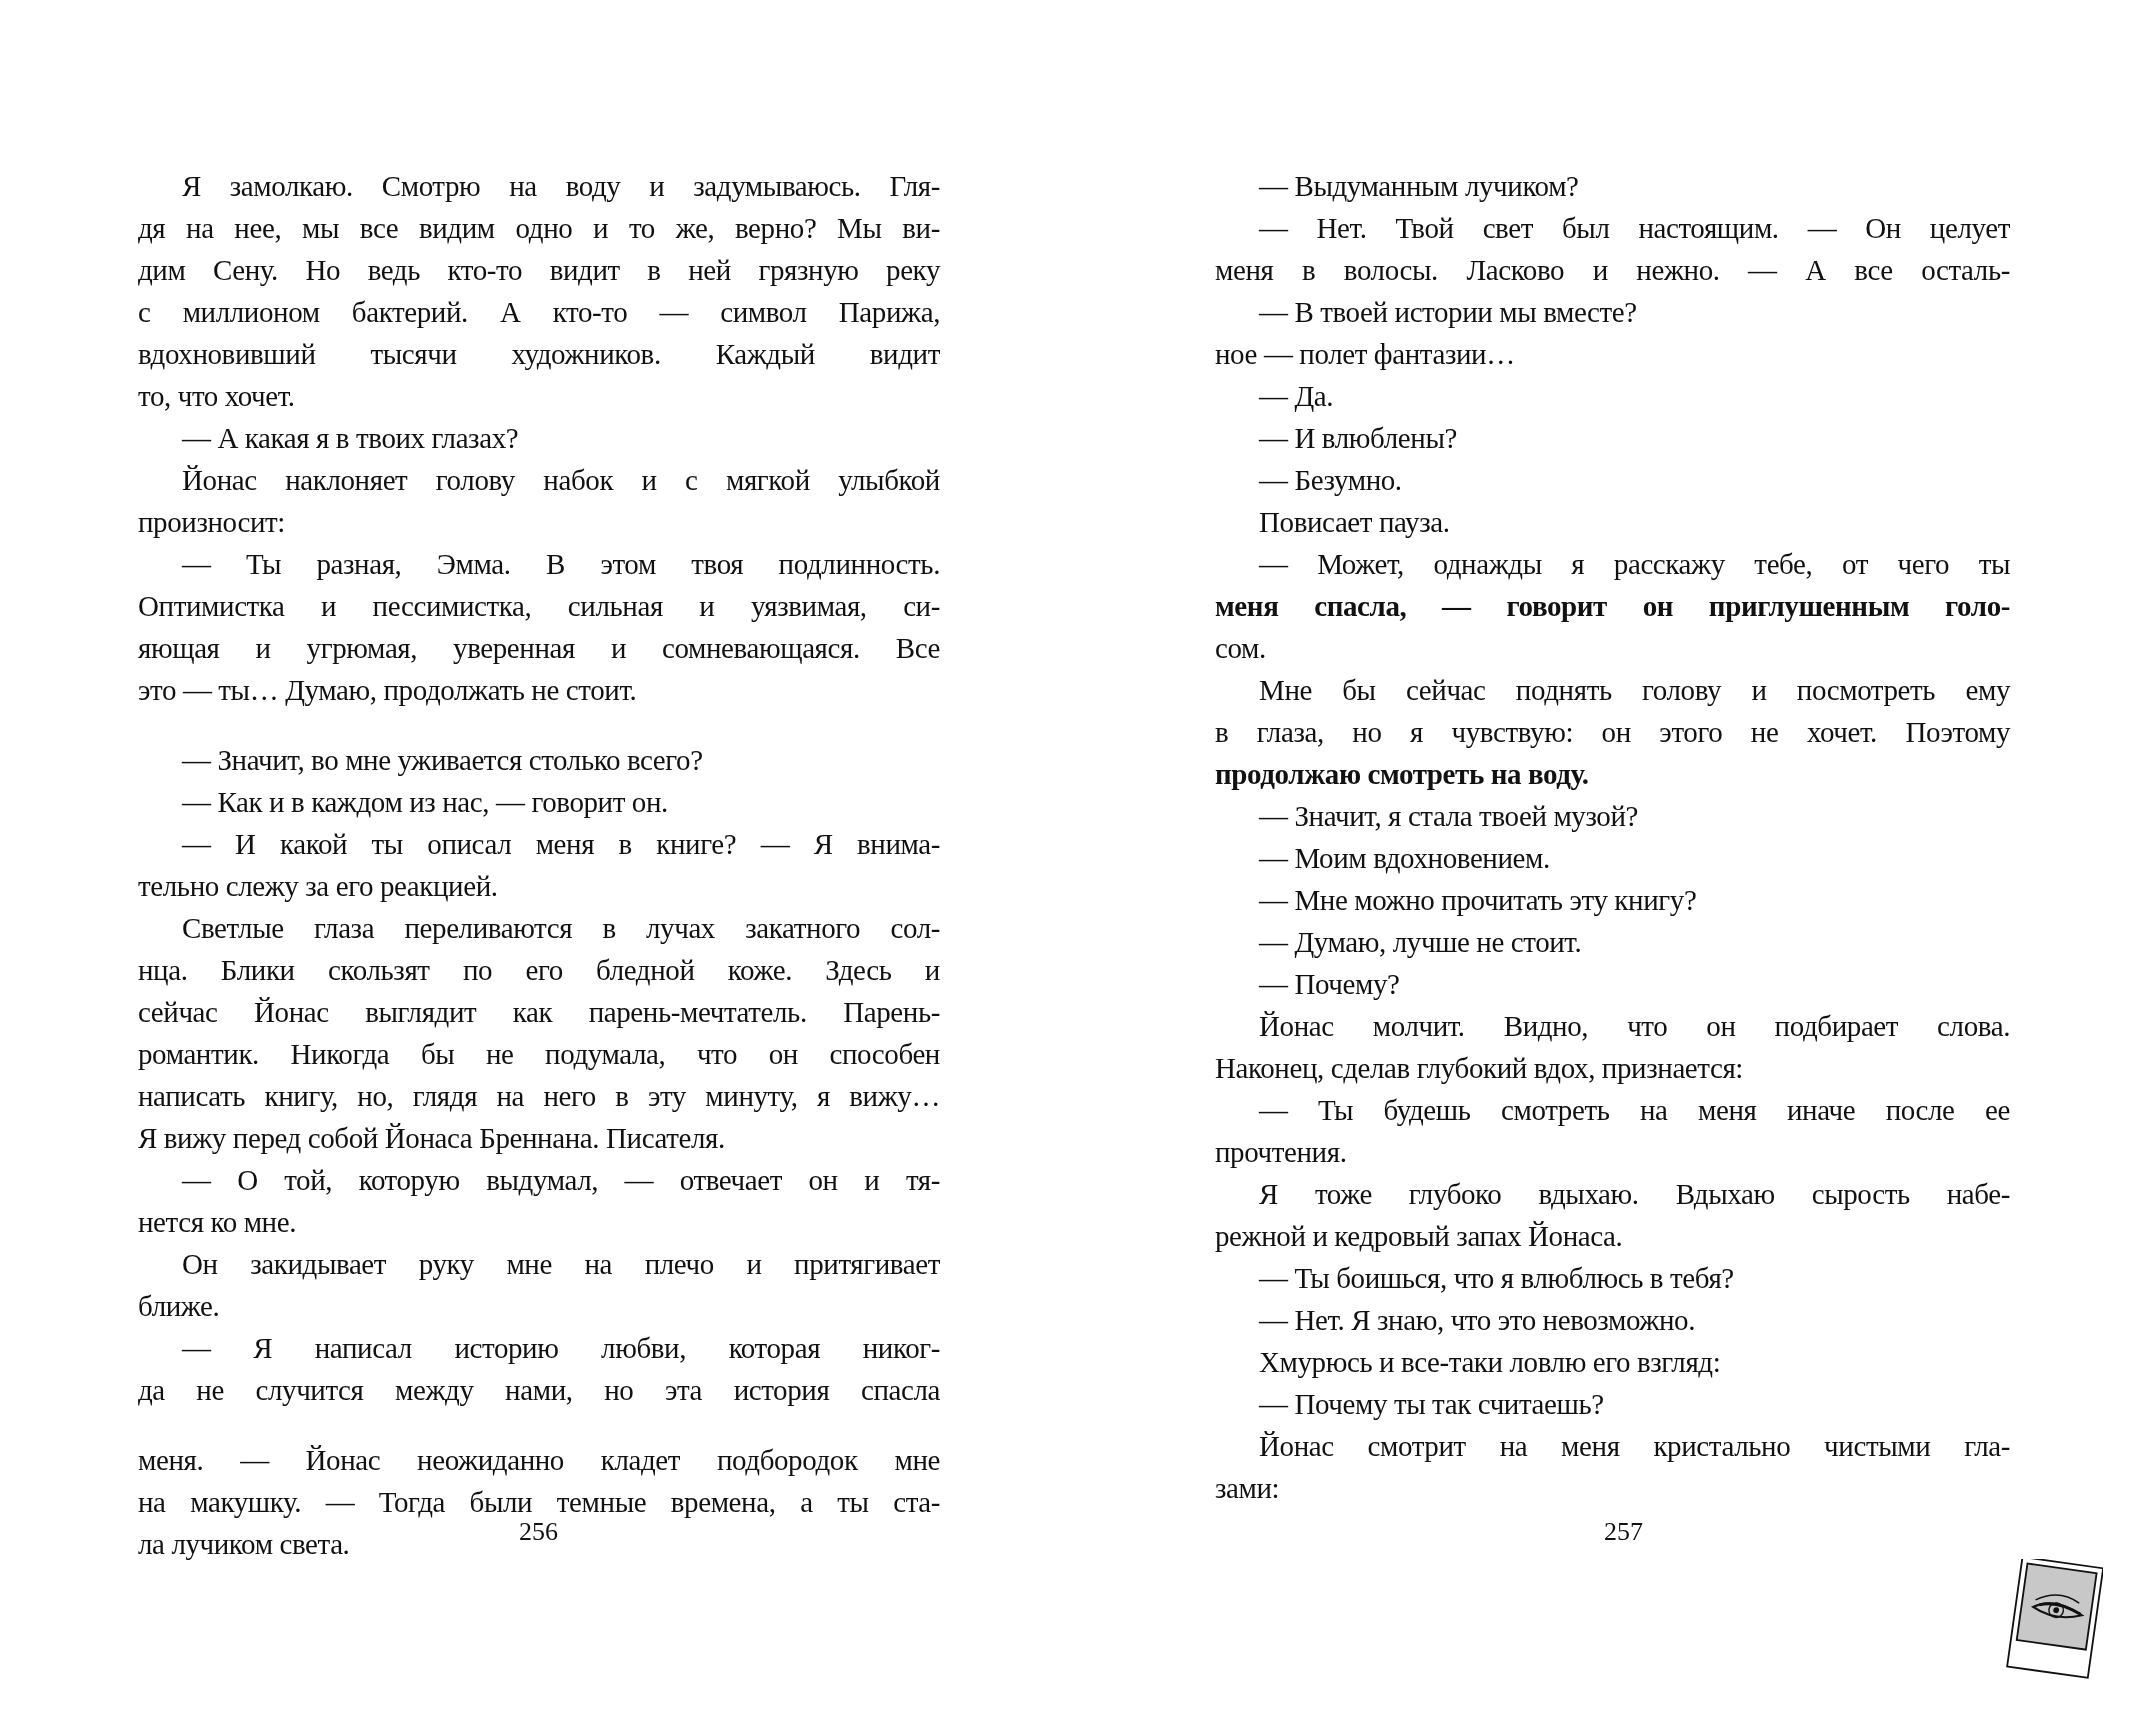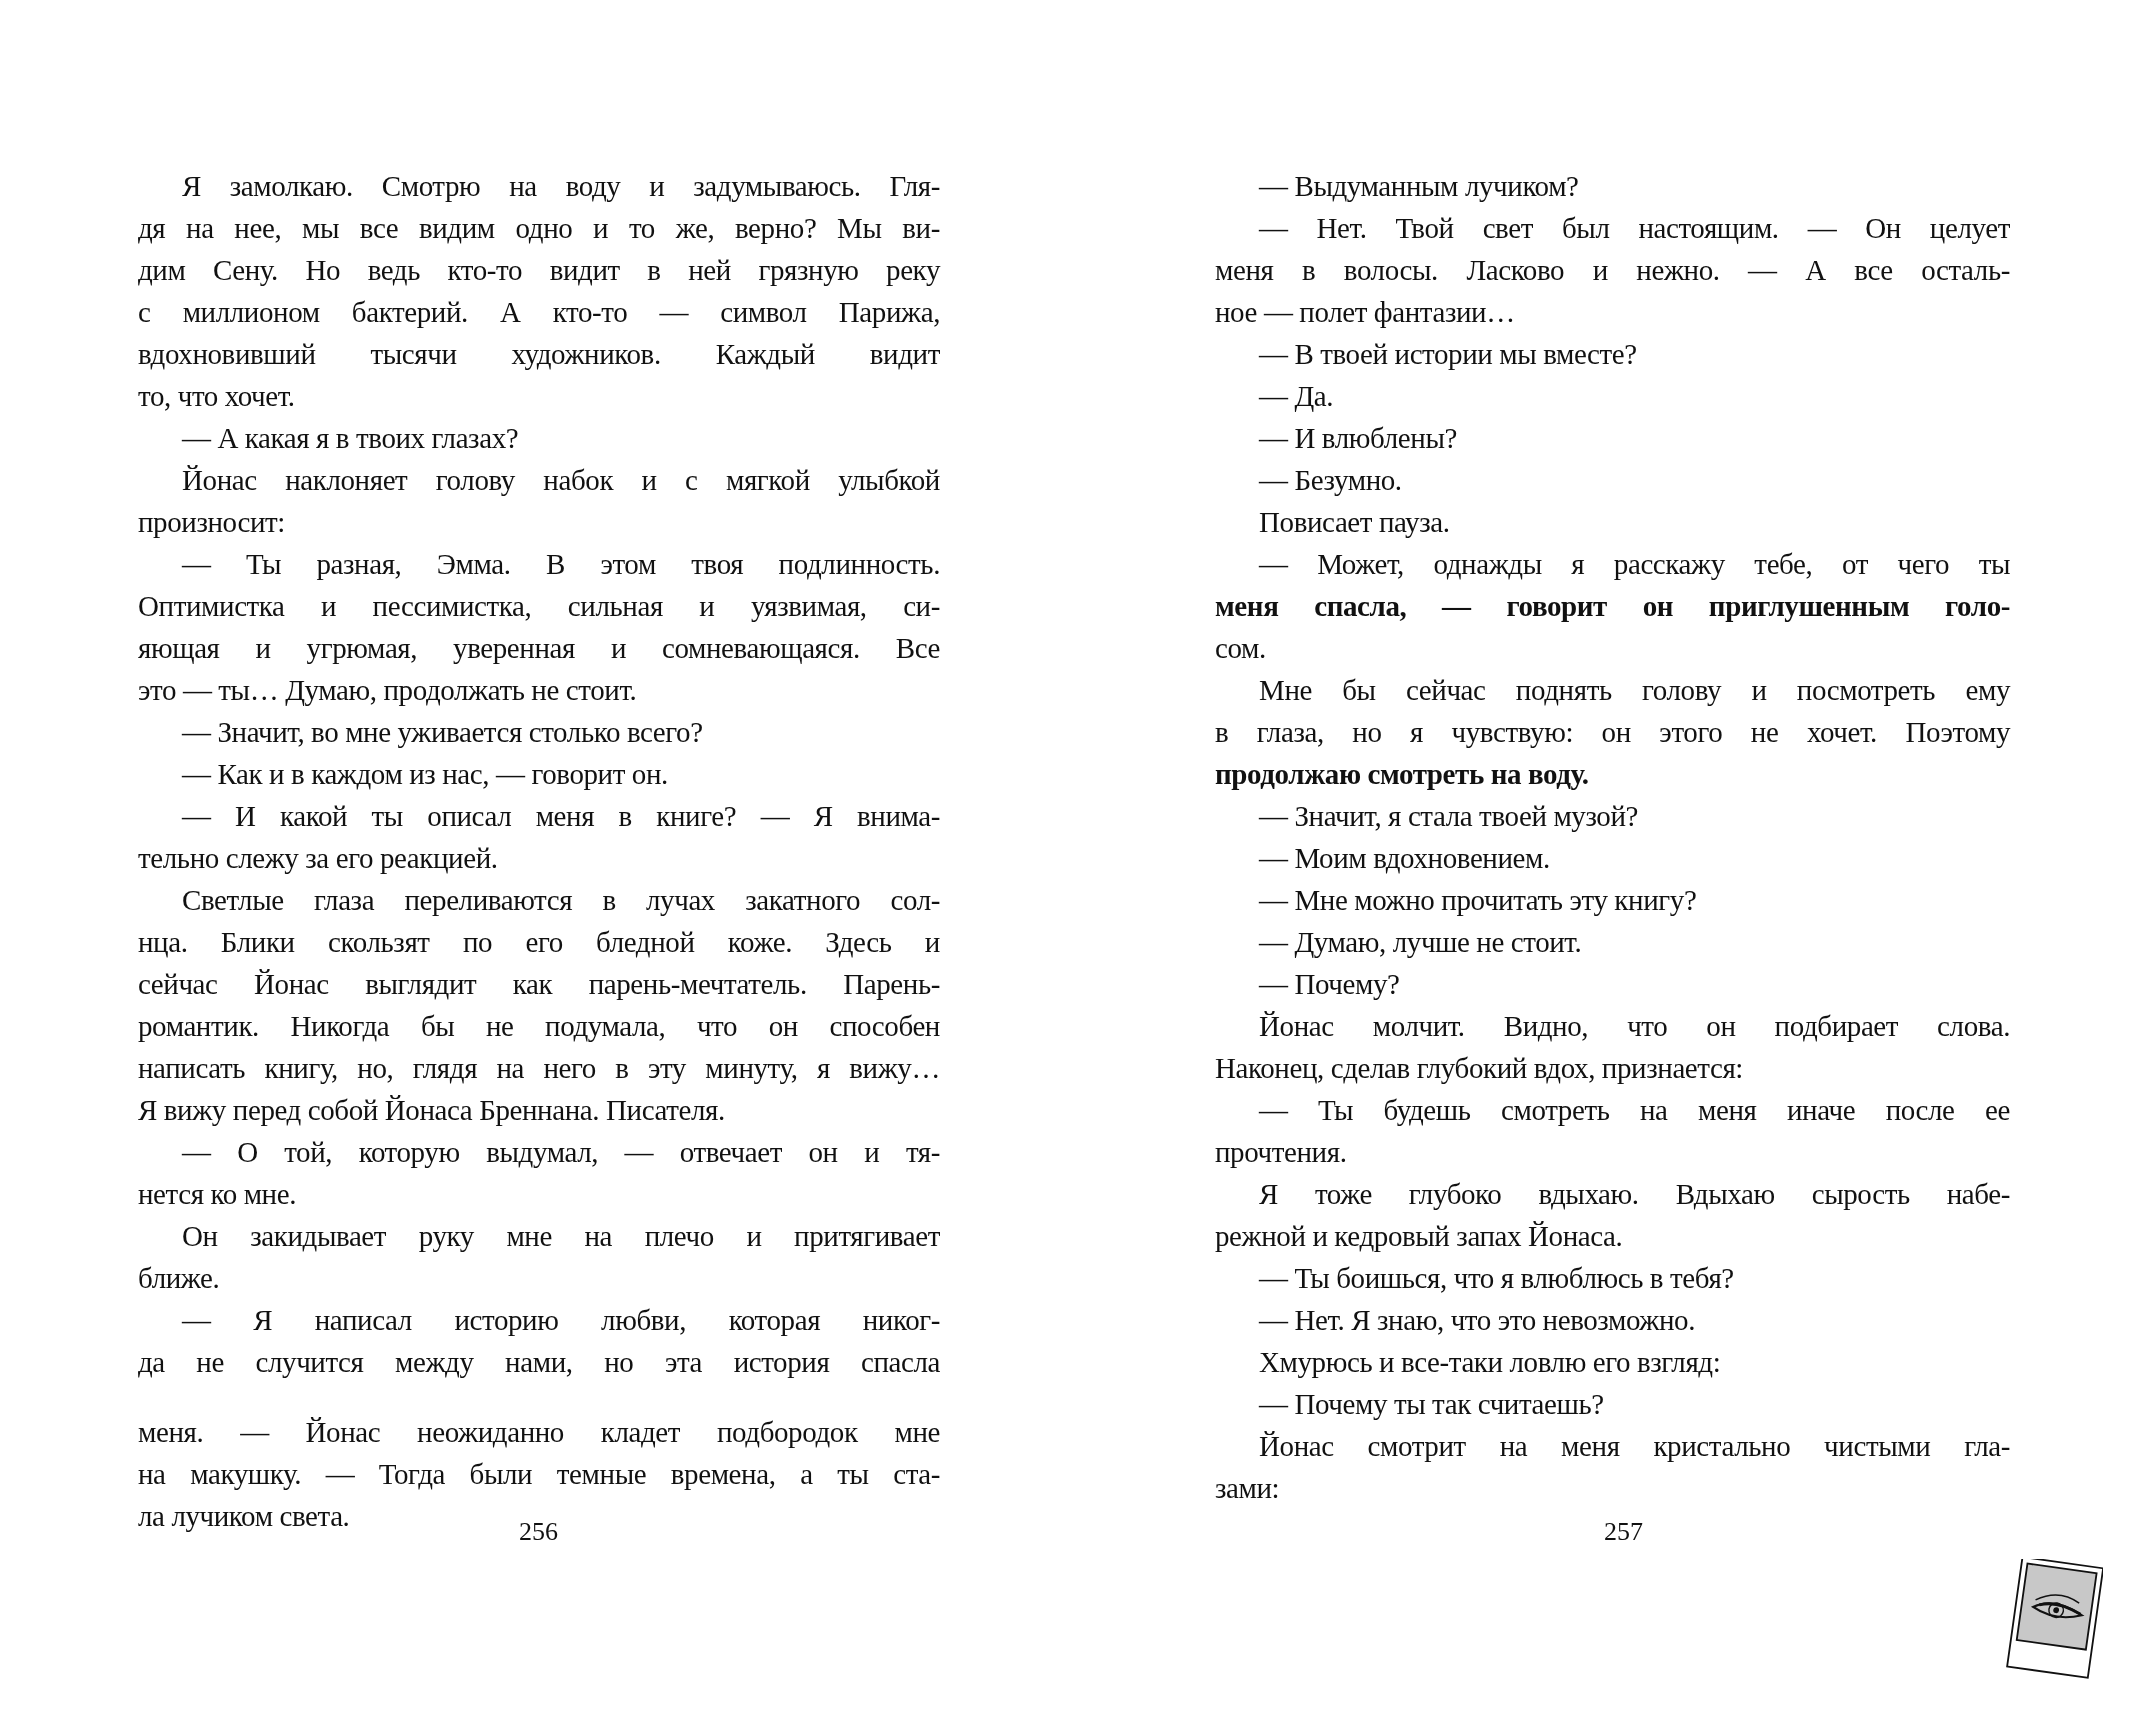--- a/index.html
+++ b/index.html
@@ -33,21 +33,21 @@
         <div class="line" style="white-space: nowrap;">с миллионом бактерий. А кто-то — символ Парижа,</div>
         <div class="line" style="white-space: nowrap;">вдохновивший тысячи художников. Каждый видит</div>
         <div class="line last" style="white-space: nowrap;">то, что хочет.</div>
         <div class="line indent last" style="white-space: nowrap;">— А какая я в твоих глазах?</div>
         <div class="line indent" style="white-space: nowrap;">Йонас наклоняет голову набок и с мягкой улыбкой</div>
         <div class="line last" style="white-space: nowrap;">произносит:</div>
         <div class="line indent" style="white-space: nowrap;">— Ты разная, Эмма. В этом твоя подлинность.</div>
         <div class="line" style="white-space: nowrap;">Оптимистка и пессимистка, сильная и уязвимая, си-</div>
         <div class="line" style="white-space: nowrap;">яющая и угрюмая, уверенная и сомневающаяся. Все</div>
         <div class="line last" style="white-space: nowrap;">это — ты… Думаю, продолжать не стоит.</div>
-        <div class="line indent last" style="white-space: nowrap;">— Значит, во мне уживается столько всего?</div>
+        <div class="line indent last" style="white-space: nowrap; margin-top: 28px;">— Значит, во мне уживается столько всего?</div>
         <div class="line indent last" style="white-space: nowrap;">— Как и в каждом из нас, — говорит он.</div>
         <div class="line indent" style="white-space: nowrap;">— И какой ты описал меня в книге? — Я внима-</div>
         <div class="line last" style="white-space: nowrap;">тельно слежу за его реакцией.</div>
         <div class="line indent" style="white-space: nowrap;">Светлые глаза переливаются в лучах закатного сол-</div>
         <div class="line" style="white-space: nowrap;">нца. Блики скользят по его бледной коже. Здесь и</div>
         <div class="line" style="white-space: nowrap;">сейчас Йонас выглядит как парень-мечтатель. Парень-</div>
         <div class="line" style="white-space: nowrap;">романтик. Никогда бы не подумала, что он способен</div>
         <div class="line" style="white-space: nowrap;">написать книгу, но, глядя на него в эту минуту, я вижу…</div>
         <div class="line last" style="white-space: nowrap;">Я вижу перед собой Йонаса Бреннана. Писателя.</div>
         <div class="line indent" style="white-space: nowrap;">— О той, которую выдумал, — отвечает он и тя-</div>
@@ -60,22 +60,22 @@
         <div class="line" style="white-space: nowrap;">на макушку. — Тогда были темные времена, а ты ста-</div>
         <div class="line last" style="white-space: nowrap;">ла лучиком света.</div>
       </div>
     <div class="folio">256</div>
   </div>
   <div class="page right">
     <div class="column" id="right-col">
         <div class="line indent last" style="white-space: nowrap;">— Выдуманным лучиком?</div>
         <div class="line indent" style="white-space: nowrap;">— Нет. Твой свет был настоящим. — Он целует</div>
         <div class="line" style="white-space: nowrap;">меня в волосы. Ласково и нежно. — А все осталь-</div>
+        <div class="line indent last" style="white-space: nowrap;">— В твоей истории мы вместе?</div>
         <div class="line last" style="white-space: nowrap;">ное — полет фантазии…</div>
-        <div class="line indent last" style="white-space: nowrap;">— В твоей истории мы вместе?</div>
         <div class="line indent last" style="white-space: nowrap;">— Да.</div>
         <div class="line indent last" style="white-space: nowrap;">— И влюблены?</div>
         <div class="line indent last" style="white-space: nowrap;">— Безумно.</div>
         <div class="line indent last" style="white-space: nowrap;">Повисает пауза.</div>
         <div class="line indent" style="white-space: nowrap;">— Может, однажды я расскажу тебе, от чего ты</div>
         <div class="line" style="white-space: nowrap; font-weight: bold;">меня спасла, — говорит он приглушенным голо-</div>
         <div class="line last" style="white-space: nowrap;">сом.</div>
         <div class="line indent" style="white-space: nowrap;">Мне бы сейчас поднять голову и посмотреть ему</div>
         <div class="line" style="white-space: nowrap;">в глаза, но я чувствую: он этого не хочет. Поэтому</div>
         <div class="line last" style="white-space: nowrap; font-weight: bold;">продолжаю смотреть на воду.</div>

